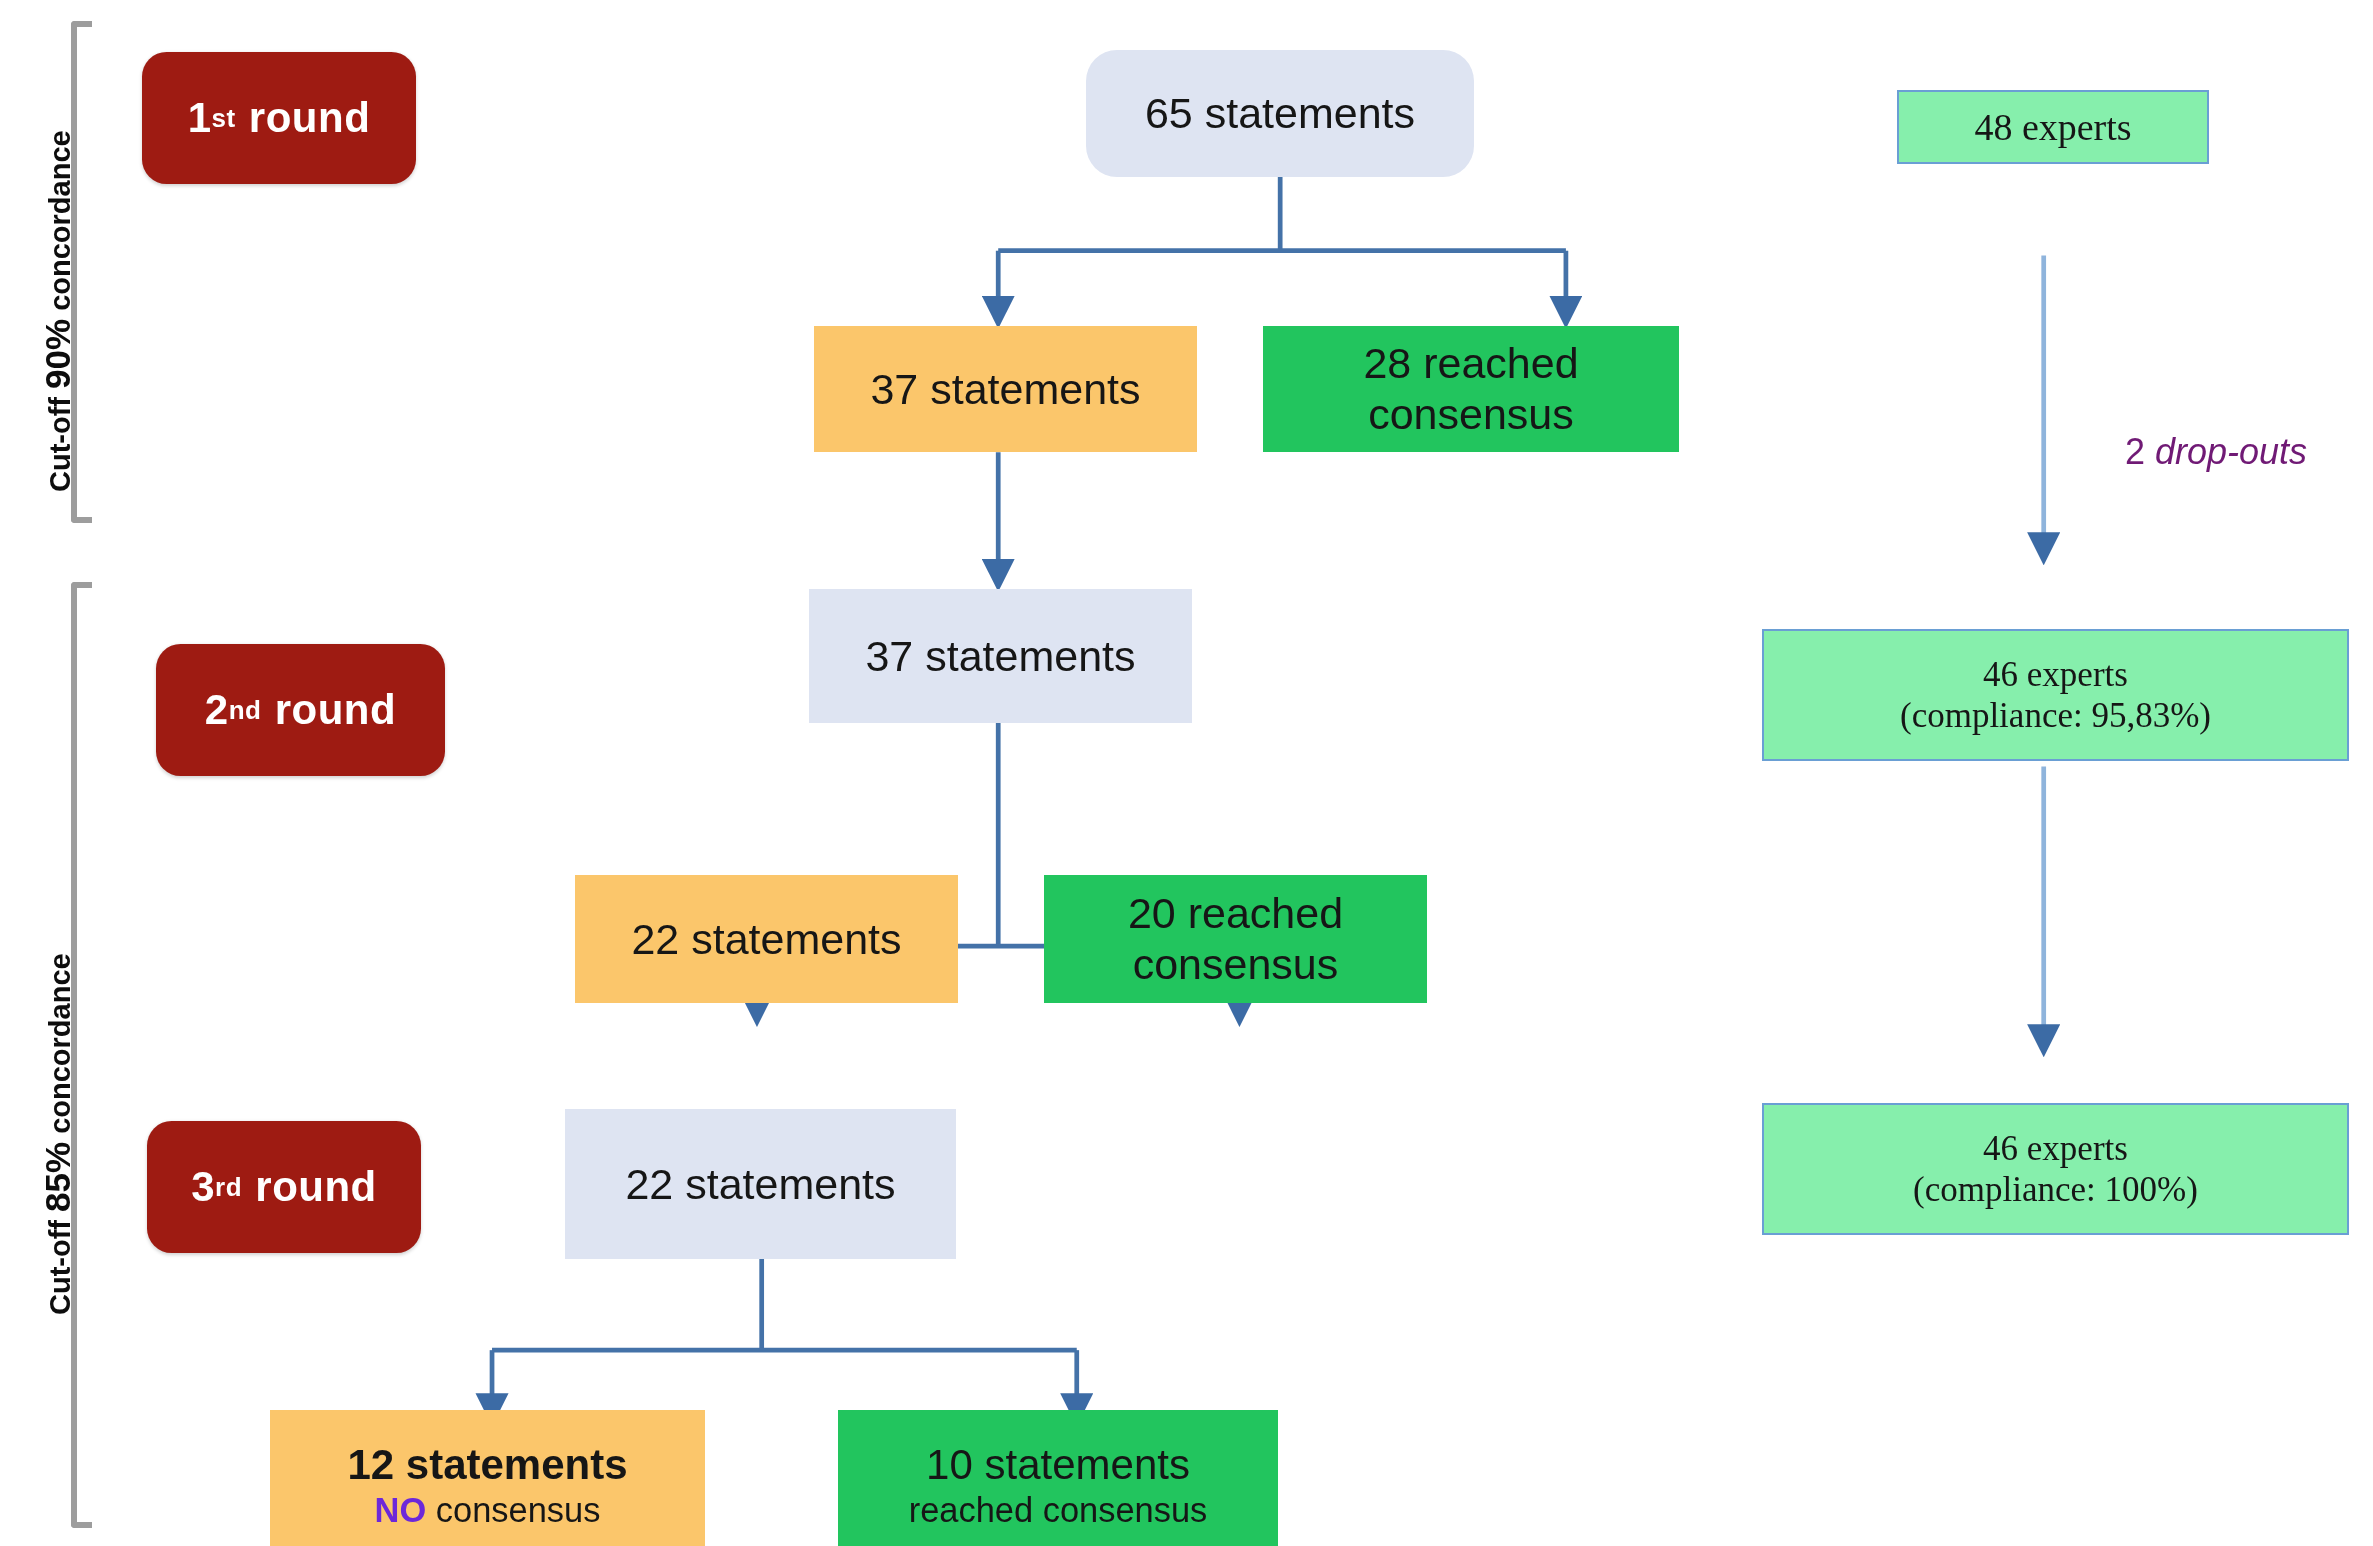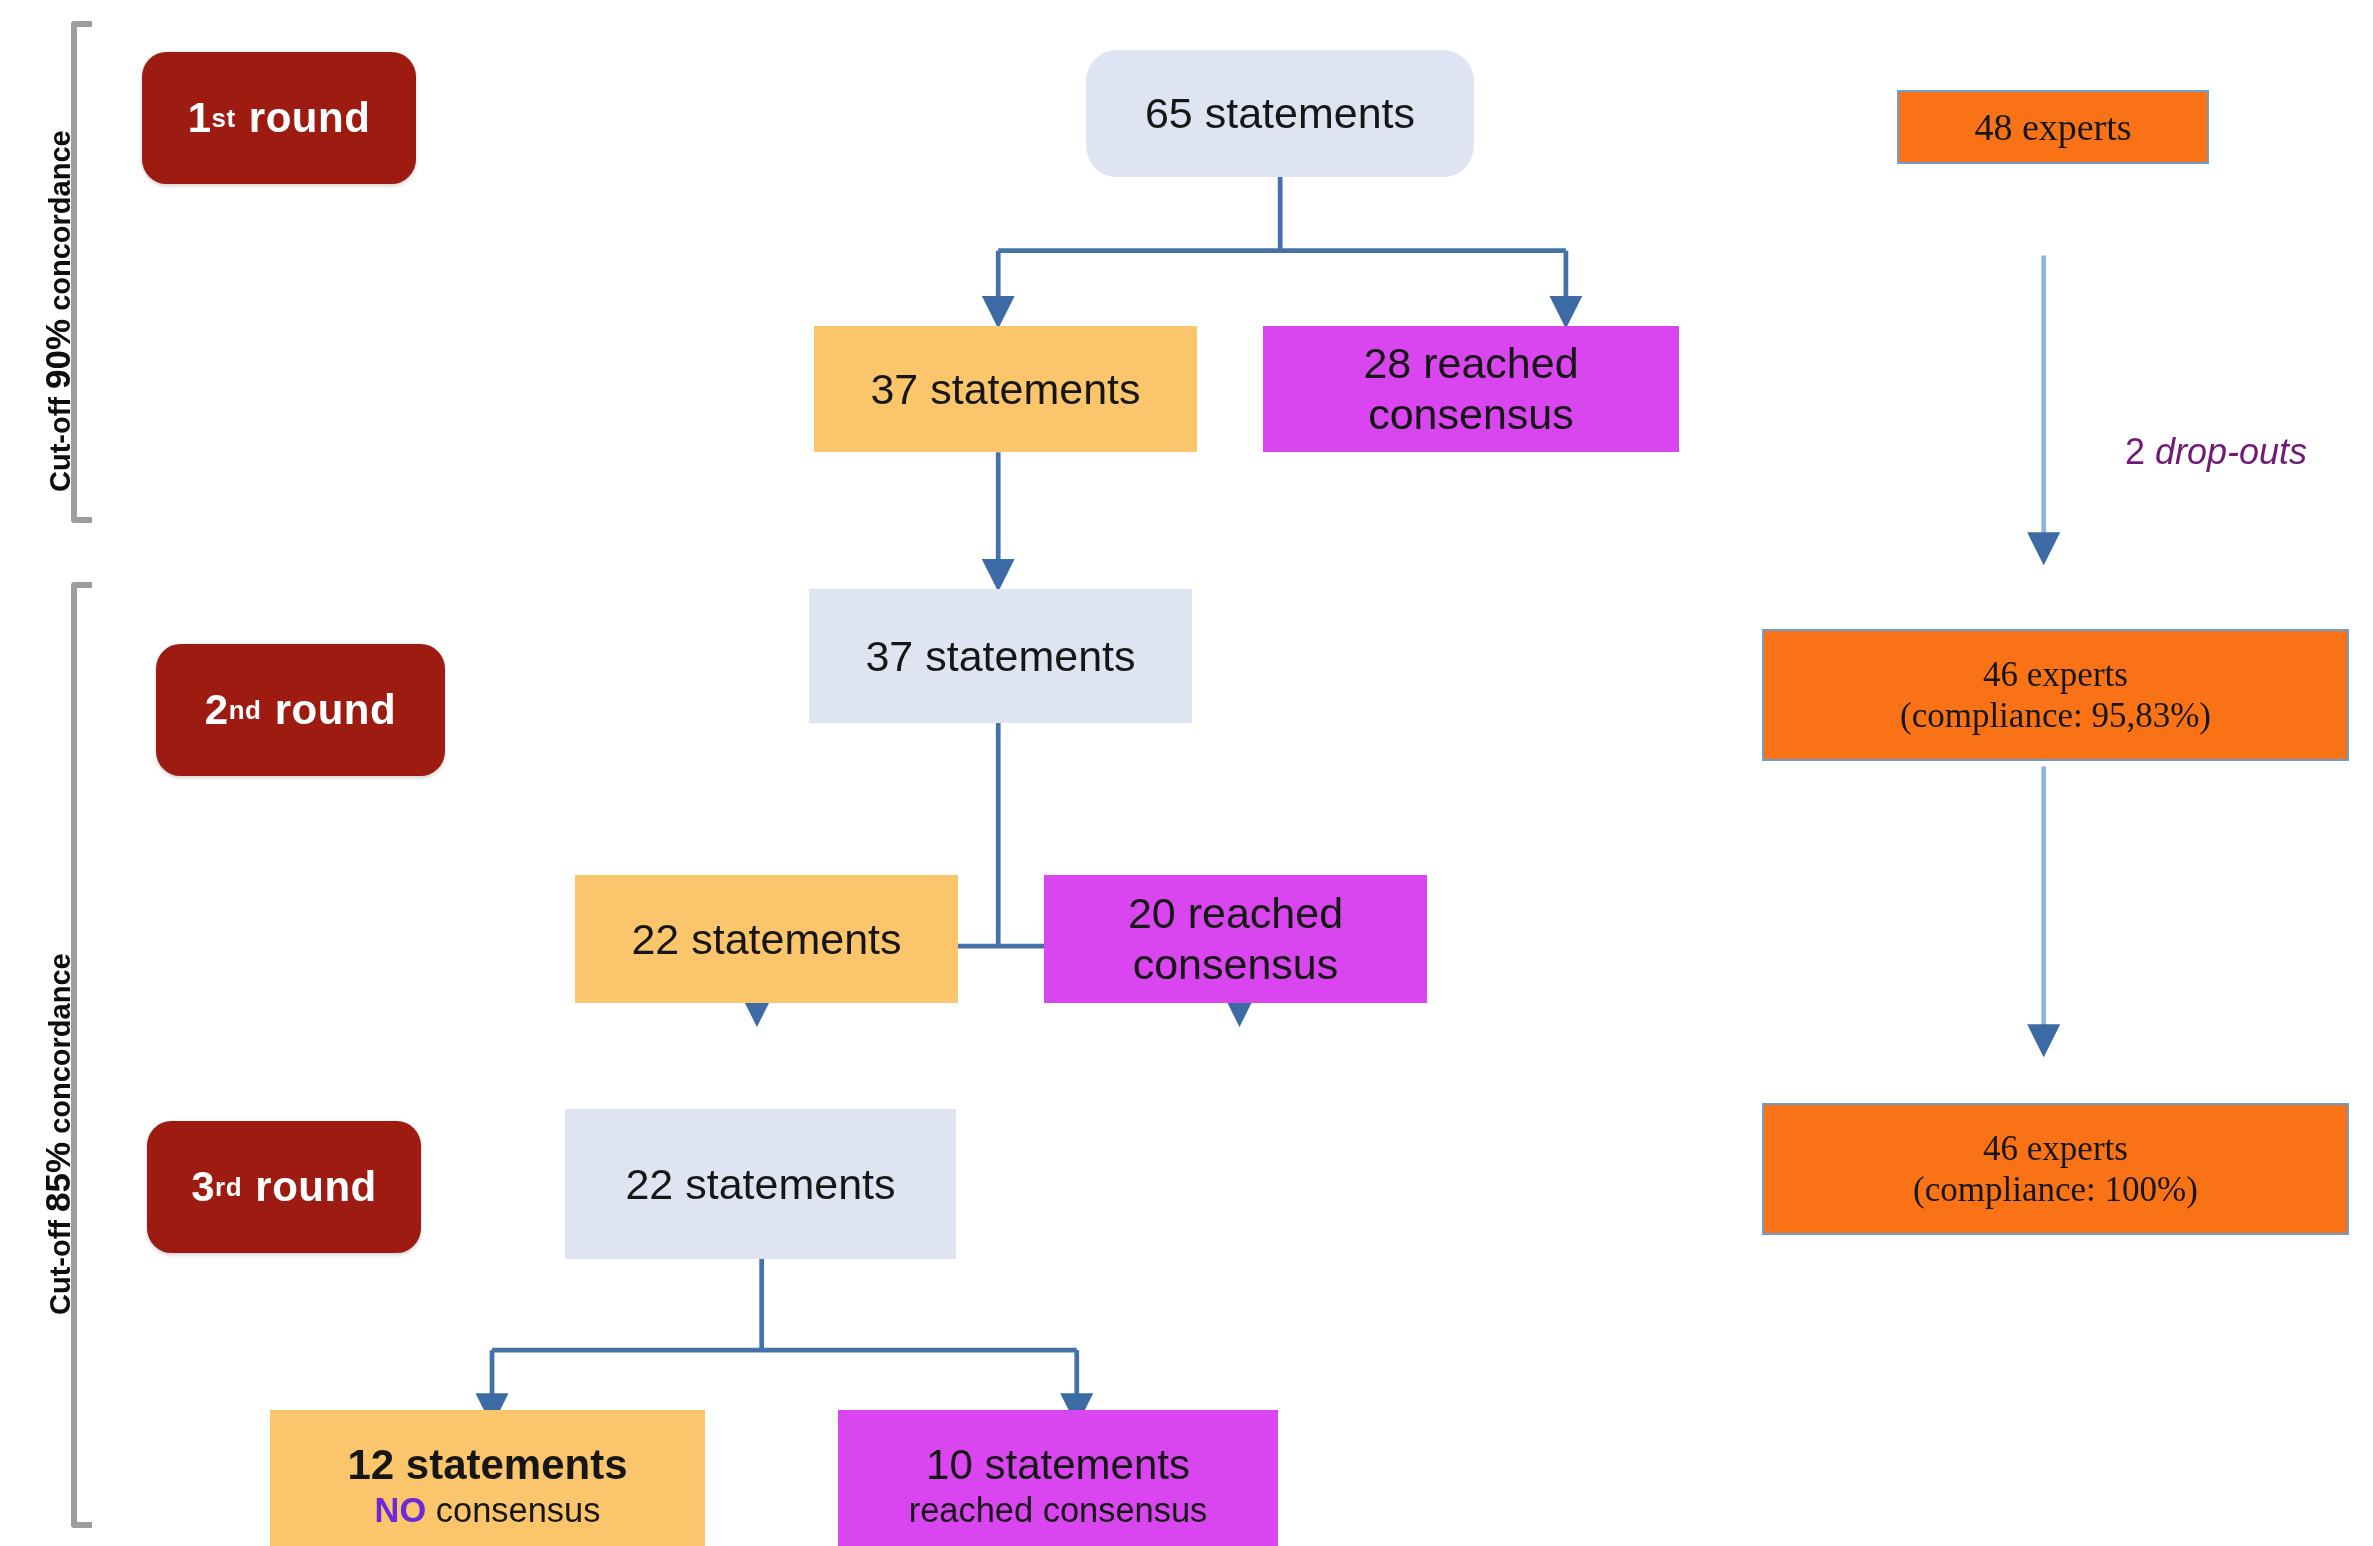--- a/index.html
+++ b/index.html
@@ -39,24 +39,24 @@
   .flowbox {
     display: flex;
     align-items: center;
     justify-content: center;
     text-align: center;
     color: #161616;
     line-height: 1.18;
   }
   .box-blue   { background: #DEE4F2; }
   .box-orange { background: #FBC66B; }
-  .box-green  { background: #d946ef; justify-content: center; }
+  .box-green  { background: #22c55e; justify-content: center; }
 
   .box-outline {
-    background: #f97316;
+    background: #86efac;
     border: 2.8px solid #6A9FD4;
     font-family: "Liberation Serif", serif;
   }
   .box-outline.sans { font-family: Liberation Serif, serif; }
 
   
   .side-label {
     position: absolute;
     transform-origin: 0 0;
     transform: rotate(-90deg);

